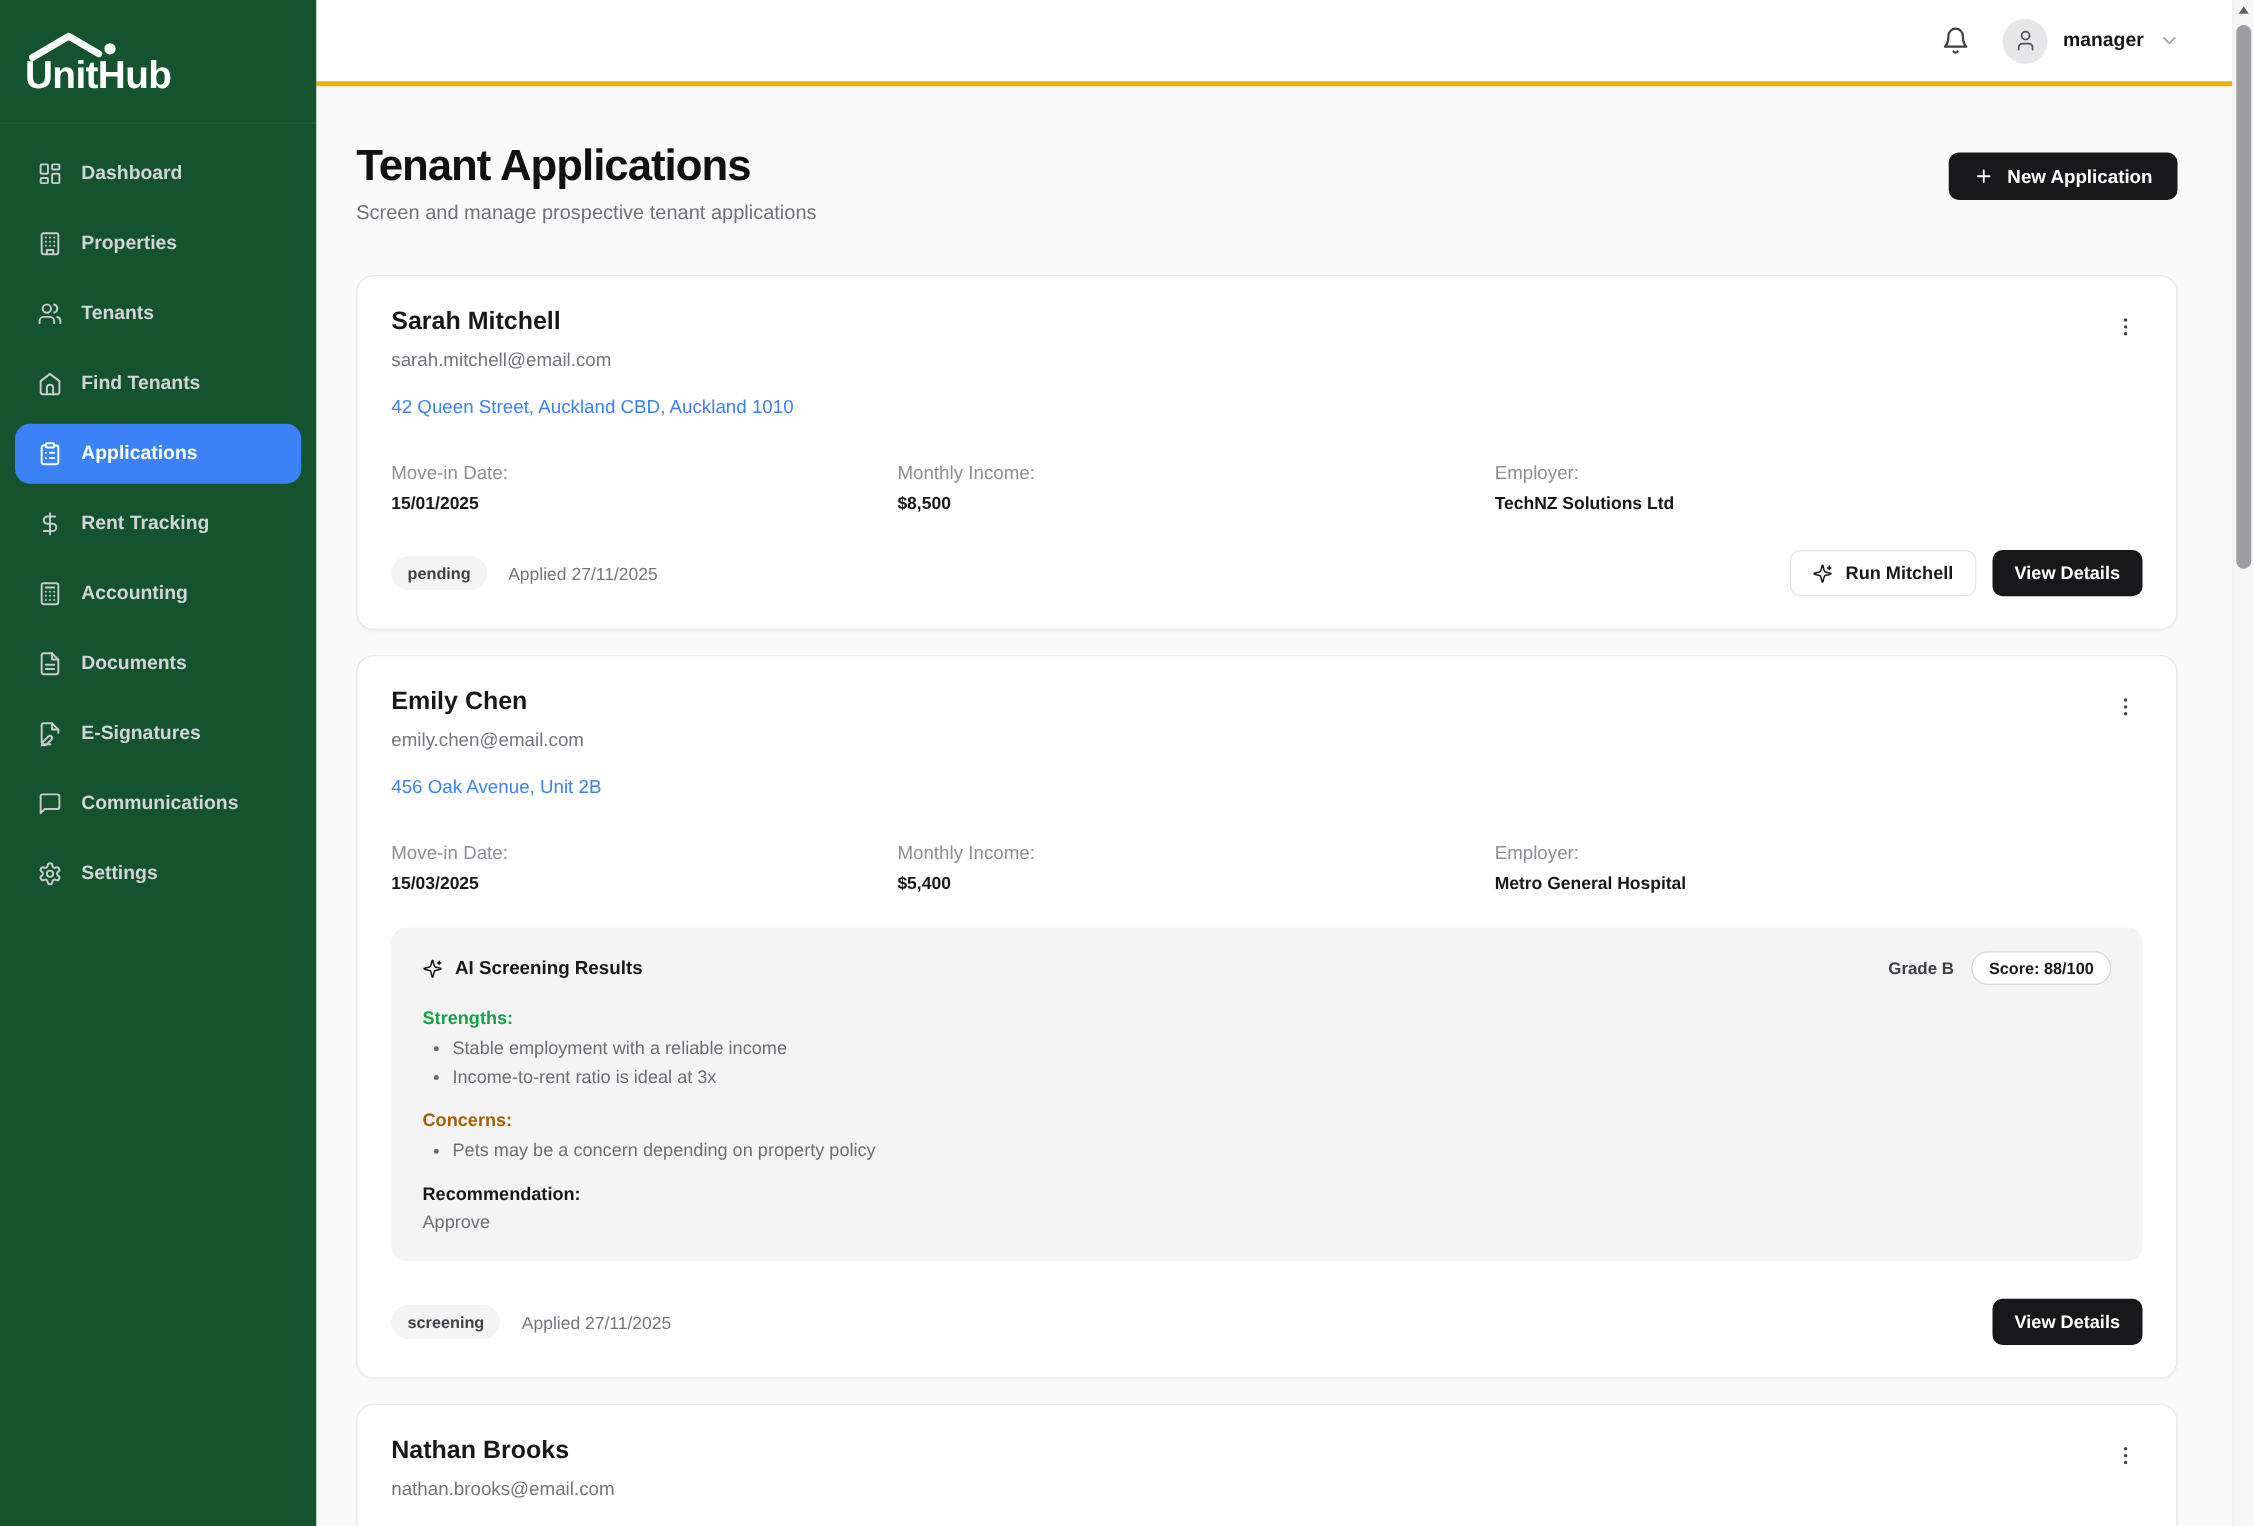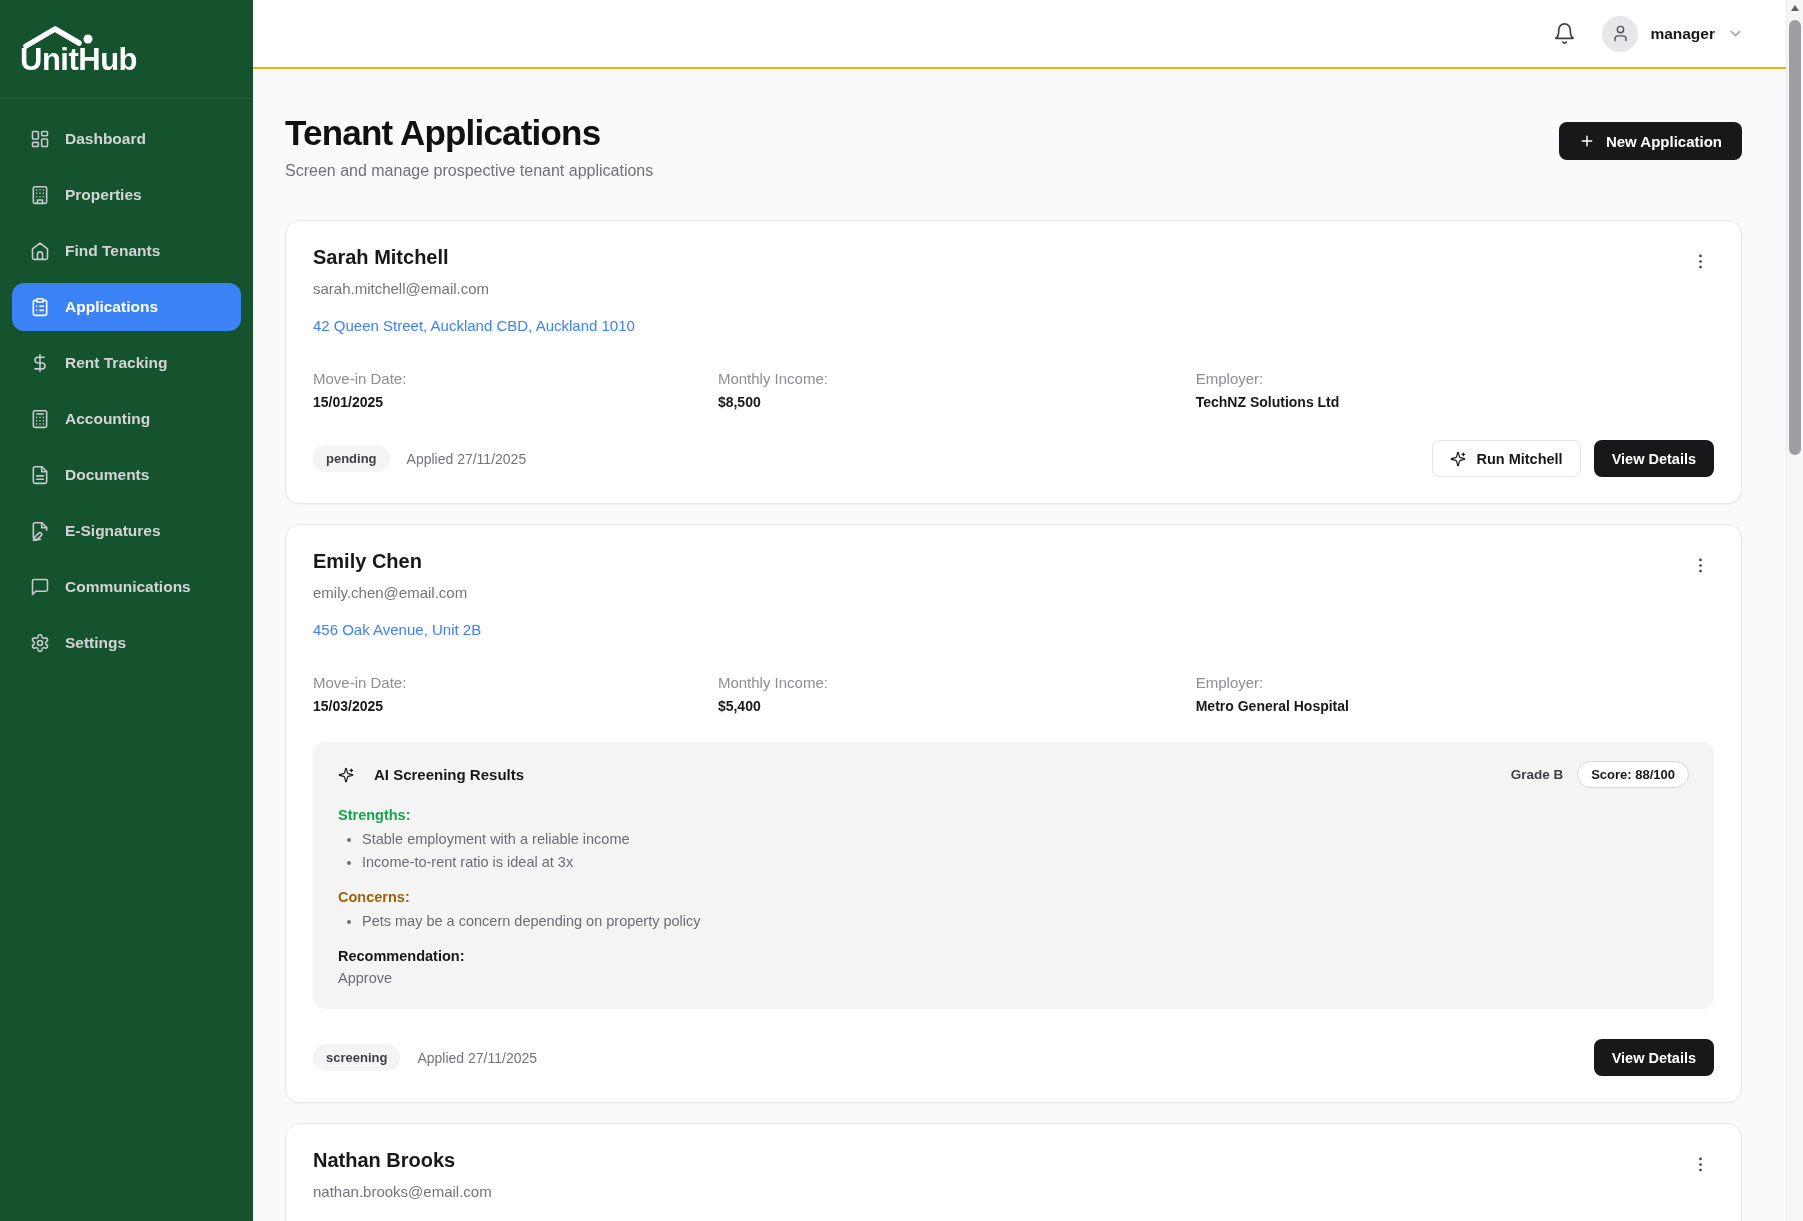--- a/index.html
+++ b/index.html
@@ -25,21 +25,21 @@
     border-radius:12px; color:#d4d4d8; font-size:15.5px; font-weight:600;
     cursor:pointer;
   }
   .nav-item svg { width:20px; height:20px; stroke:#c9c9ce; stroke-width:1.9; fill:none; stroke-linecap:round; stroke-linejoin:round; flex:0 0 auto; }
   .nav-item.active { background:#3b82f6; color:#fff; }
   .nav-item.active svg { stroke:#fff; }
 
   
   .topbar {
     position:absolute; left:253px; right:17px; top:0; height:69px;
-    background:#fff; border-bottom:2px solid #eab308;
+    background:#fff; border-bottom:4px solid #eab308;
     display:flex; align-items:center; justify-content:flex-end; gap:26px;
     padding-right:42px; z-index:10;
   }
   .bell-btn { background:none; border:none; cursor:pointer; }
   .bell-btn svg { width:23px; height:23px; stroke:#3f3f46; stroke-width:1.8; fill:none; stroke-linecap:round; stroke-linejoin:round; }
   .user-chip { display:flex; align-items:center; gap:12px; cursor:pointer; }
   .avatar { width:36px; height:36px; border-radius:50%; background:#e7e7ea; display:flex; align-items:center; justify-content:center; }
   .avatar svg { width:19px; height:19px; stroke:#52525b; stroke-width:1.8; fill:none; stroke-linecap:round; stroke-linejoin:round; }
   .username { font-size:15.5px; font-weight:700; color:#18181b; }
   .chev svg { width:17px; height:17px; stroke:#a1a1aa; stroke-width:2; fill:none; stroke-linecap:round; stroke-linejoin:round; }
@@ -95,21 +95,21 @@
   .btn-outline svg { width:16px; height:16px; stroke:#18181b; stroke-width:1.8; fill:none; stroke-linecap:round; stroke-linejoin:round; }
   .btn-view {
     background:#18181b; color:#fff; border:none; border-radius:8px;
     font-family:inherit; font-size:14.5px; font-weight:700;
     padding:0 18px; height:37px; cursor:pointer;
   }
 
   
   .ai-box { background:#f4f4f5; border-radius:12px; margin-top:28px; padding:19px 25px 23px 25px; }
   .ai-head { display:flex; justify-content:space-between; align-items:center; }
-  .ai-title-wrap { display:flex; align-items:center; gap:20px; }
+  .ai-title-wrap { display:flex; align-items:center; gap:10px; }
   .ai-title-wrap svg { width:16px; height:16px; stroke:#18181b; stroke-width:1.8; fill:none; stroke-linecap:round; stroke-linejoin:round; }
   .ai-title { font-size:15px; font-weight:700; color:#18181b; }
   .ai-head-right { display:flex; align-items:center; gap:14px; }
   .ai-grade { font-size:13.5px; font-weight:600; color:#3f3f46; }
   .ai-score {
     background:#fff; border:1px solid #d6d6db; border-radius:999px;
     font-size:13px; font-weight:600; color:#18181b; padding:5px 13px;
   }
   .ai-section-label { font-size:14.5px; font-weight:700; margin-top:19px; }
   .ai-section-label.strengths { color:#16a34a; }
@@ -155,20 +155,29 @@
         </svg>
       <span>Dashboard</span>
     </div>
     <div class="nav-item">
       <svg viewBox="0 0 24 24">
           <rect x="4" y="2" width="16" height="20" rx="2"></rect>
           <path d="M9 22v-4h6v4"></path>
           <path d="M8 6h.01M12 6h.01M16 6h.01M8 10h.01M12 10h.01M16 10h.01M8 14h.01M12 14h.01M16 14h.01"></path>
         </svg>
       <span>Properties</span>
+    </div>
+    <div class="nav-item">
+      <svg viewBox="0 0 24 24">
+          <path d="M16 21v-2a4 4 0 0 0-4-4H6a4 4 0 0 0-4 4v2"></path>
+          <circle cx="9" cy="7" r="4"></circle>
+          <path d="M22 21v-2a4 4 0 0 0-3-3.87"></path>
+          <path d="M16 3.13a4 4 0 0 1 0 7.75"></path>
+        </svg>
+      <span>Tenants</span>
     </div>
     <div class="nav-item">
       <svg viewBox="0 0 24 24">
           <path d="m3 9.5 9-7 9 7V20a2 2 0 0 1-2 2H5a2 2 0 0 1-2-2z"></path>
           <path d="M9 22v-6a3 3 0 0 1 6 0v6"></path>
         </svg>
       <span>Find Tenants</span>
     </div>
     <div class="nav-item active">
       <svg viewBox="0 0 24 24">

